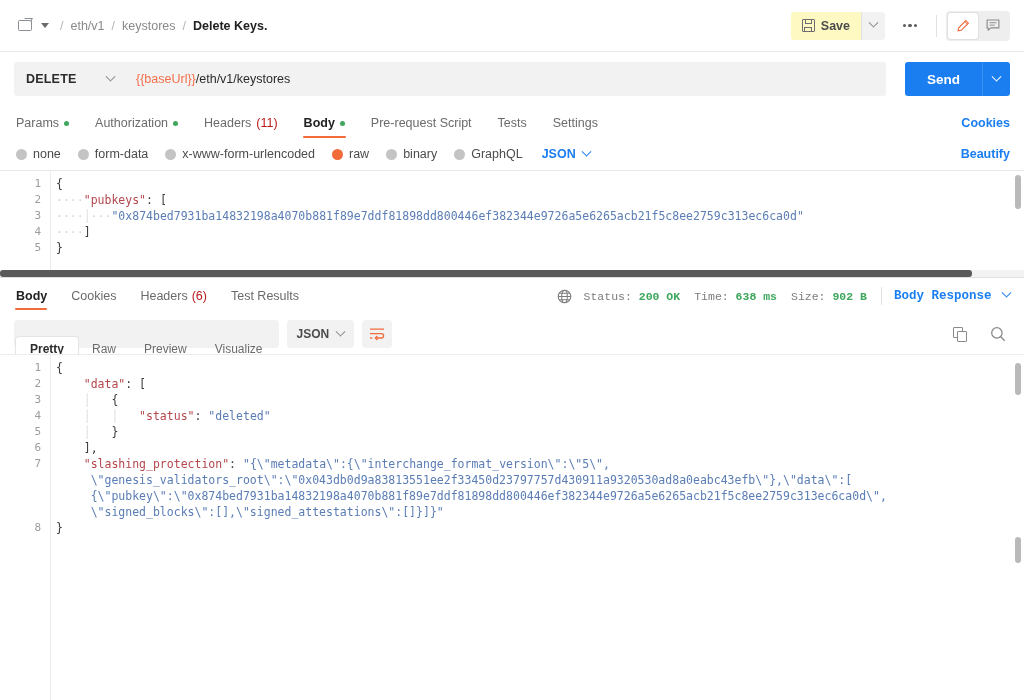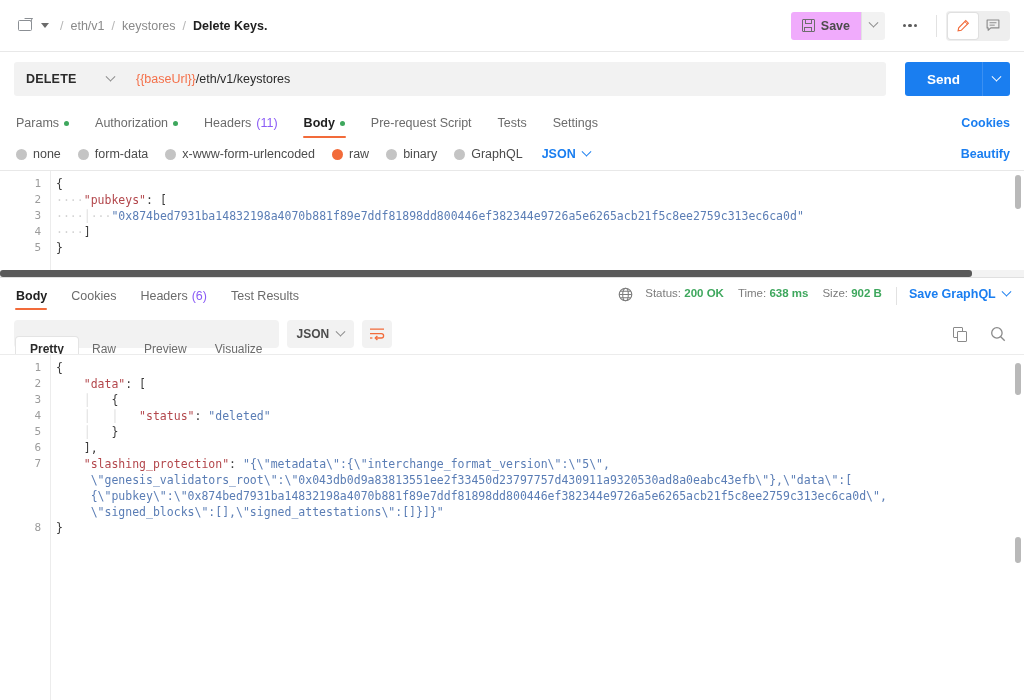--- a/index.html
+++ b/index.html
@@ -38,21 +38,21 @@
     border-top: 5px solid #6b6b6b; margin-left: 2px; margin-right: 4px;
   }
   .bc-sep { color: #b5b5b5; font-size: 12.5px; margin: 0 1px; }
   .bc-seg { color: #8a8a8a; font-size: 12.5px; }
   .bc-seg.current { color: #212121; font-weight: bold; }
 
   .bc-right { display: flex; align-items: center; gap: 0; }
   .btn-save {
     display: flex; align-items: center; gap: 6px;
     height: 28px; padding: 0 11px;
-    background: #f0abfc; border: none; border-radius: 3px 0 0 3px;
+    background: #fef9c3; border: none; border-radius: 3px 0 0 3px;
     color: #4c4c4c; font-size: 12.5px; font-weight: bold;
     font-family: "Liberation Sans", sans-serif; cursor: pointer;
   }
   .btn-save-caret {
     width: 24px; height: 28px; background: #f2f2f2; border: none;
     border-left: 1px solid #e2e2e2; border-radius: 0 3px 3px 0;
     display: flex; align-items: center; justify-content: center; cursor: pointer;
   }
   .floppy { width: 13px; height: 13px; position: relative; display: inline-block; }
   .floppy .outer { position: absolute; inset: 0; border: 1.3px solid #6d6d6d; border-radius: 1px; }
@@ -120,21 +120,21 @@
     white-space: nowrap;
   }
   .rtab:first-child { padding-left: 2px; }
   .rtab.active { color: #212121; font-weight: bold; }
   .rtab.active::after {
     content: ""; position: absolute; left: 12px; right: 12px; bottom: 0;
     height: 2px; background: #f26b3a; border-radius: 1px;
   }
   .rtab:first-child.active::after { left: 1px; }
   .green-dot { width: 5px; height: 5px; border-radius: 50%; background: #3ea75d; display: inline-block; }
-  .count-green { color: #8b5cf6; }
+  .count-green { color: #b91c1c; }
   .cookies-link {
     margin-left: auto; color: #1a7ef0; font-size: 12.5px; font-weight: bold;
     padding-bottom: 8px; cursor: pointer;
   }
 
   
   .body-types {
     height: 32px; min-height: 32px; display: flex; align-items: center;
     padding: 0 14px; gap: 0;
   }
@@ -186,21 +186,21 @@
     position: relative; padding: 0 12px; height: 36px; display: flex; align-items: center;
     font-size: 12.5px; color: #6b6b6b; cursor: pointer; gap: 4px;
   }
   .resp-tab:first-child { padding-left: 2px; }
   .resp-tab.active { color: #212121; font-weight: bold; }
   .resp-tab.active::after {
     content: ""; position: absolute; left: 11px; right: 11px; bottom: 4px; height: 2px;
     background: #f26b3a; border-radius: 1px;
   }
   .resp-tab:first-child.active::after { left: 1px; right: 12px; }
-  .resp-meta { margin-left: auto; display: flex; gap: 0; }
+  .resp-meta { margin-left: auto; display: flex; align-items: center; gap: 0; font-family: Liberation Mono, monospace; }
   .globe { width: 15px; height: 15px; margin-right: 12px; }
   .meta-item { font-size: 11.5px; color: #7c7c7c; margin-right: 14px; white-space: nowrap; }
   .meta-val { color: #3ea75d; font-weight: bold; }
   .meta-div { width: 1px; height: 18px; background: #e2e2e2; margin: 0 12px 0 0; }
   .save-resp { color: #1a7ef0; font-size: 12.5px; font-weight: bold; cursor: pointer; }
 
   
   .resp-toolbar {
     height: 40px; min-height: 40px; display: flex; align-items: center;
     padding: 0 14px; gap: 8px;
@@ -393,21 +393,21 @@
     <div class="resp-meta">
       <svg class="globe" viewBox="0 0 16 16">
         <circle cx="8" cy="8" r="6.7" fill="none" stroke="#7c7c7c" stroke-width="1.2"></circle>
         <ellipse cx="8" cy="8" rx="3" ry="6.7" fill="none" stroke="#7c7c7c" stroke-width="1.1"></ellipse>
         <path d="M1.4 8h13.2M2.4 4.6h11.2M2.4 11.4h11.2" stroke="#7c7c7c" stroke-width="1.1"></path>
       </svg>
       <span class="meta-item"><span>Status:</span> <span class="meta-val">200 OK</span></span>
       <span class="meta-item"><span>Time:</span> <span class="meta-val">638 ms</span></span>
       <span class="meta-item"><span>Size:</span> <span class="meta-val">902 B</span></span>
       <span class="meta-div"></span>
-      <span class="save-resp"><span>Save GraphQL</span> <span class="chev-b" style="display:inline-block;margin-left:4px;"></span></span>
+      <span class="save-resp"><span>Body Response</span> <span class="chev-b" style="display:inline-block;margin-left:4px;"></span></span>
     </div>
   </div>
 
   <div class="resp-toolbar">
     <div class="seg-group">
       <div class="seg active">Pretty</div>
       <div class="seg">Raw</div>
       <div class="seg">Preview</div>
       <div class="seg">Visualize</div>
     </div>

